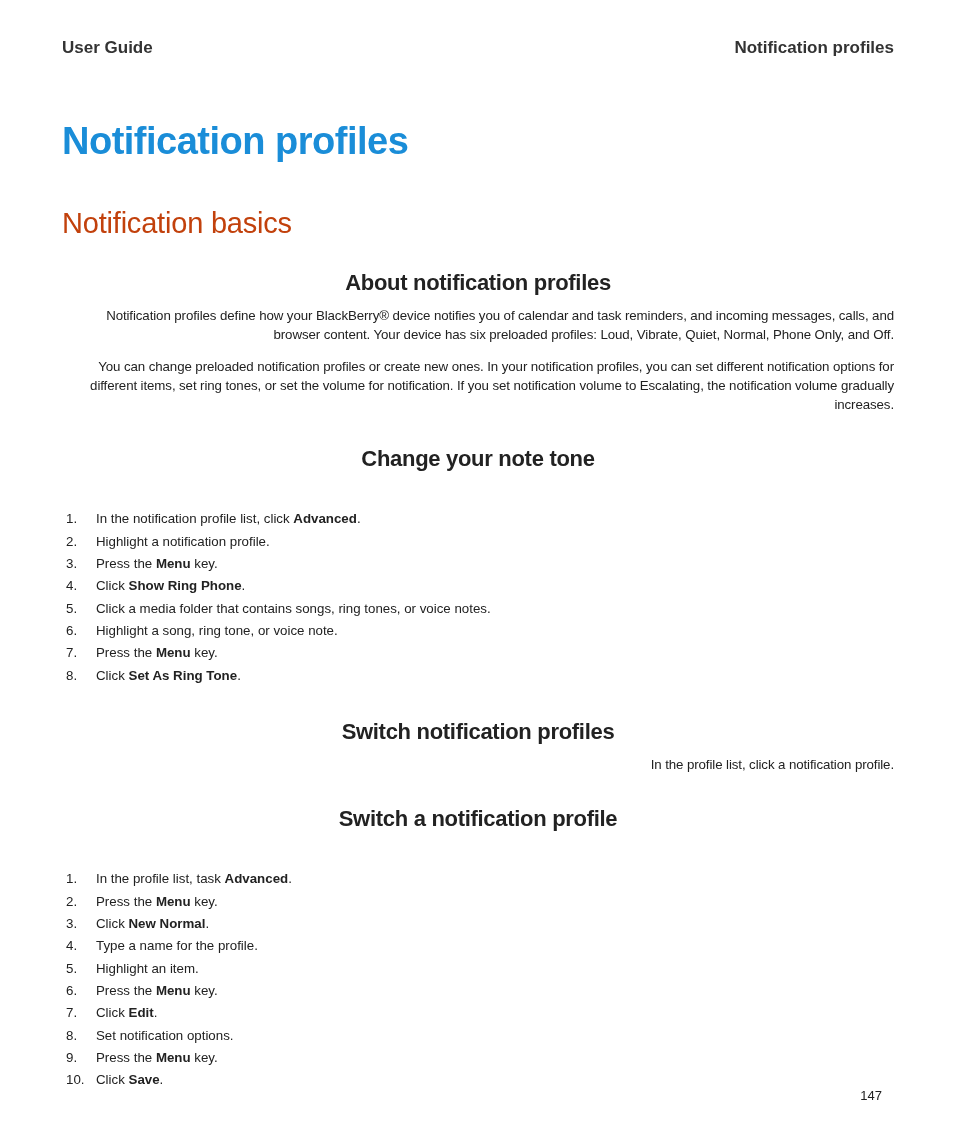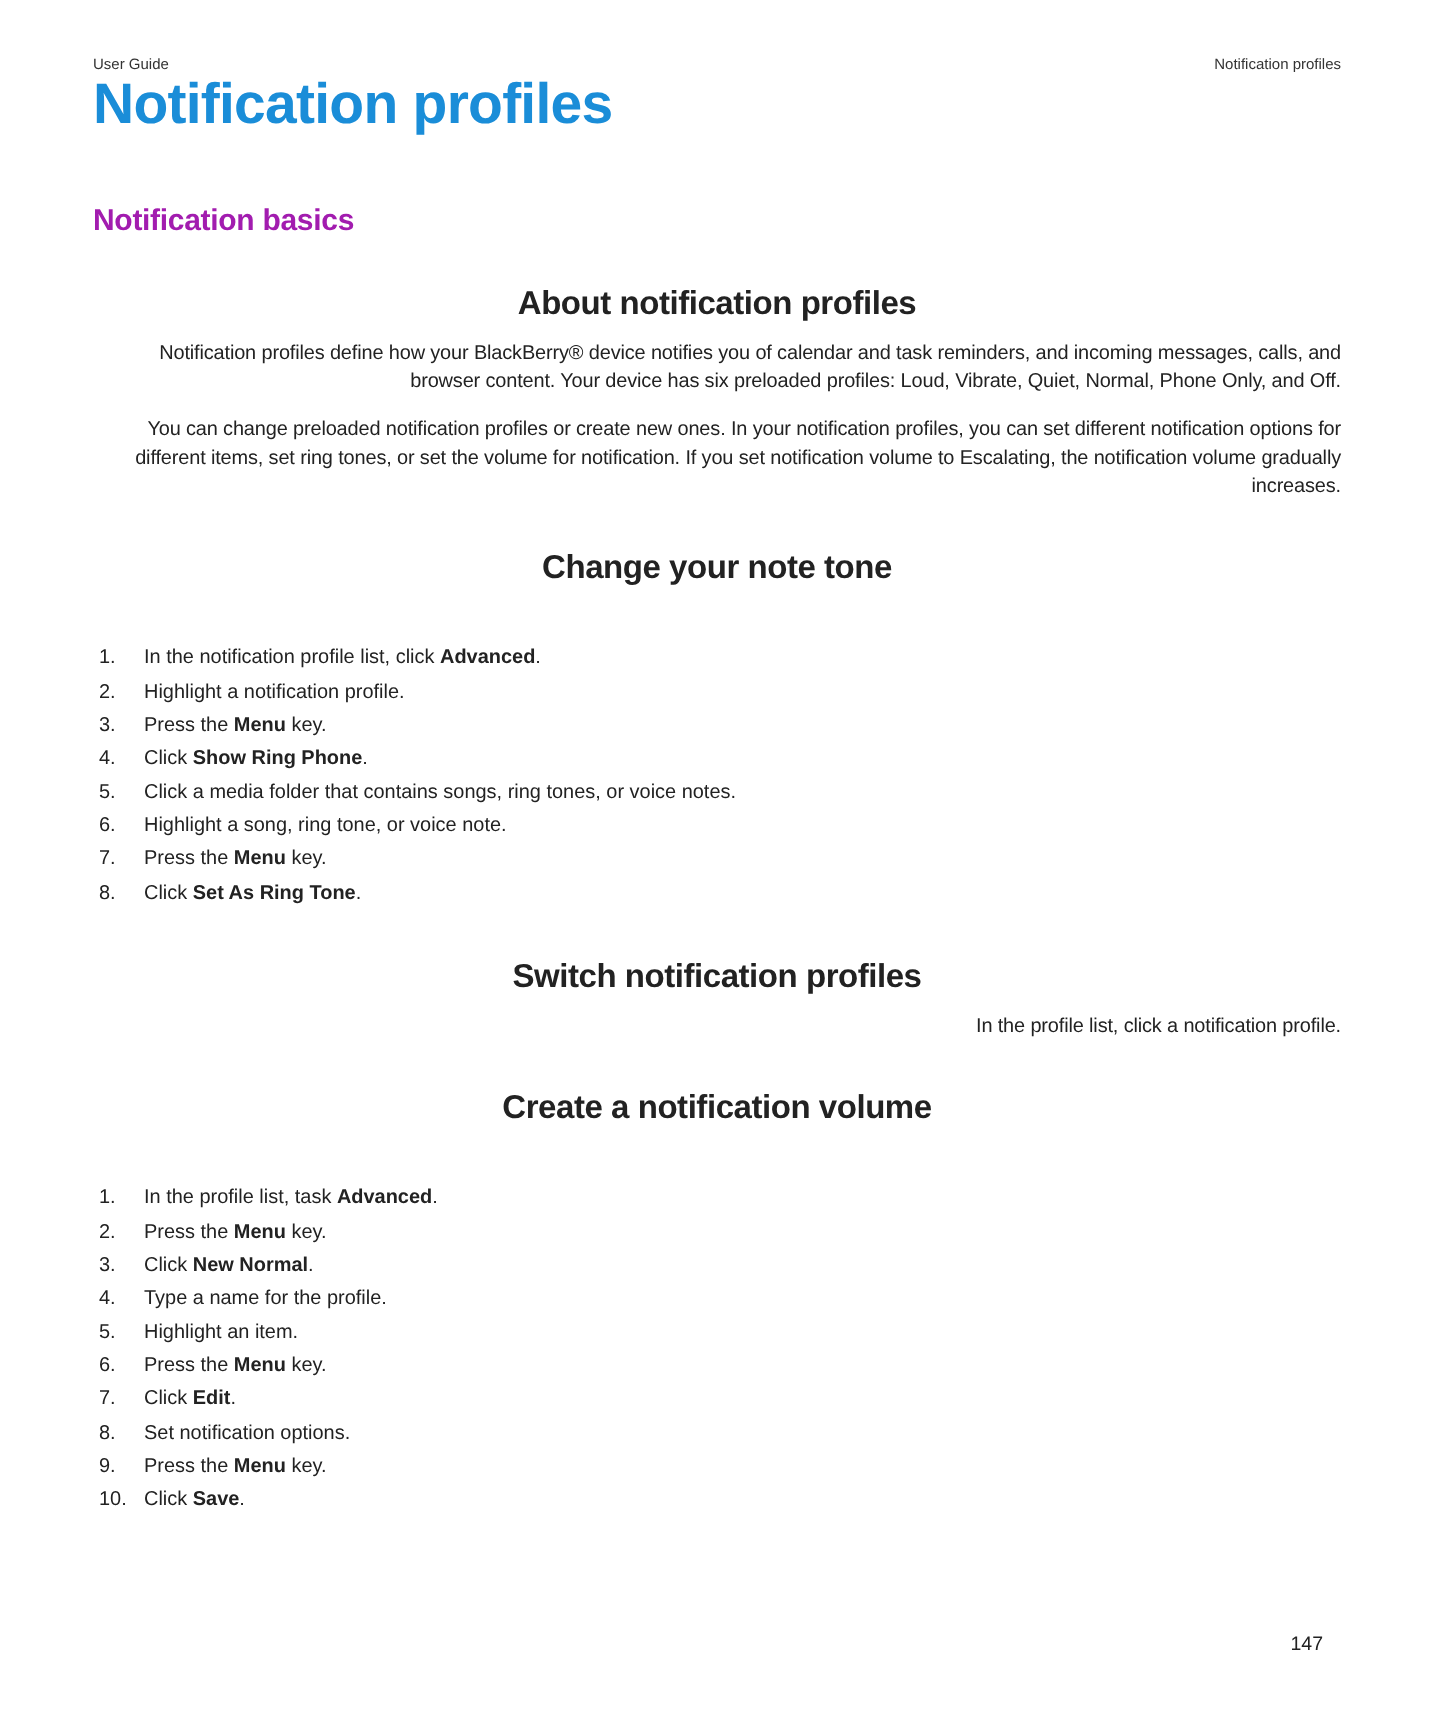--- a/index.html
+++ b/index.html
@@ -8,35 +8,36 @@
       background: #fff;
       color: #222;
       width: 954px;
       height: 1145px;
       position: relative;
       padding: 38px 60px 40px 62px;
     }
     .header-row {
       display: flex;
       justify-content: space-between;
-      font-size: 10px;
+      font-size: 17px;
       color: #333;
-      font-weight: 400;
+      margin-bottom: 62px;
+      font-weight: 700;
     }
     h1 {
       font-size: 38px;
       font-weight: 600;
       color: #1a8dd8;
       margin-bottom: 44px;
       letter-spacing: -0.5px;
     }
     h2 {
-      font-size: 20px;
-      font-weight: 700;
-      color: #a21caf;
+      font-size: 29px;
+      font-weight: 400;
+      color: #c2410c;
       margin-bottom: 30px;
       letter-spacing: -0.2px;
     }
     h3 {
       font-size: 22px;
       font-weight: 600;
       color: #222;
       margin-top: 32px;
       margin-bottom: 10px;
       letter-spacing: -0.3px;
@@ -104,21 +105,21 @@
   <li><span>Click </span><span class="b">Show Ring Phone</span><span>.</span></li>
   <li>Click a media folder that contains songs, ring tones, or voice notes.</li>
   <li>Highlight a song, ring tone, or voice note.</li>
   <li><span>Press the </span><span class="b">Menu</span><span> key.</span></li>
   <li><span>Click </span><span class="b">Set As Ring Tone</span><span>.</span></li>
 </ol>
 
 <h3>Switch notification profiles</h3>
 <p>In the profile list, click a notification profile.</p>
 
-<h3>Create a notification volume</h3>
+<h3>Switch a notification profile</h3>
 <ol>
   <li><span>In the profile list, task </span><span class="b">Advanced</span><span>.</span></li>
   <li><span>Press the </span><span class="b">Menu</span><span> key.</span></li>
   <li><span>Click </span><span class="b">New Normal</span><span>.</span></li>
   <li>Type a name for the profile.</li>
   <li>Highlight an item.</li>
   <li><span>Press the </span><span class="b">Menu</span><span> key.</span></li>
   <li><span>Click </span><span class="b">Edit</span><span>.</span></li>
   <li>Set notification options.</li>
   <li><span>Press the </span><span class="b">Menu</span><span> key.</span></li>

